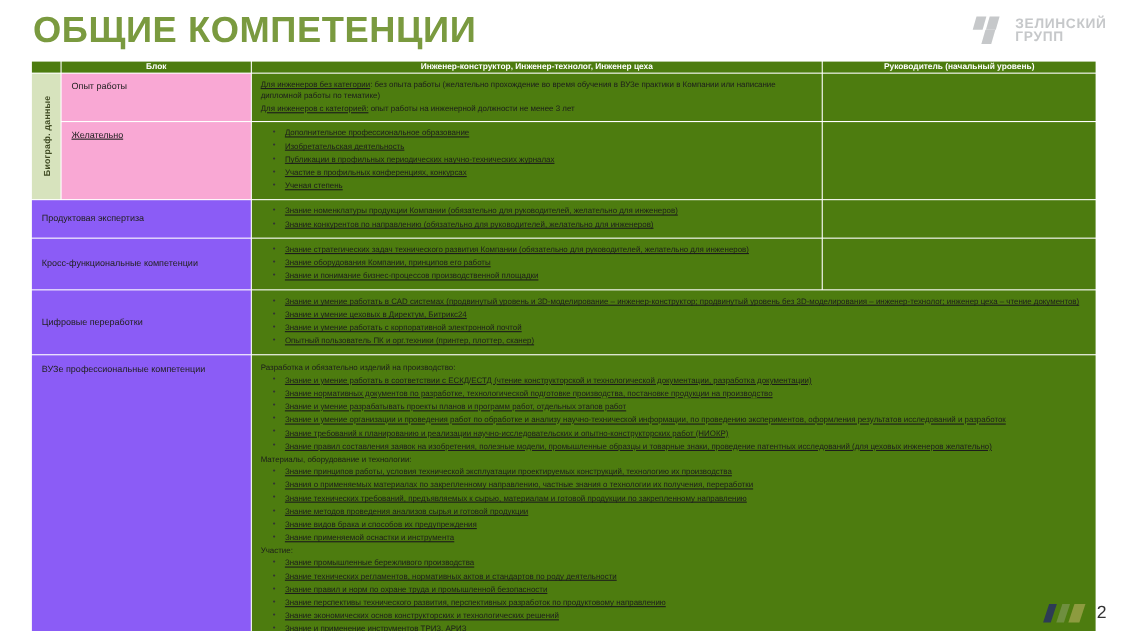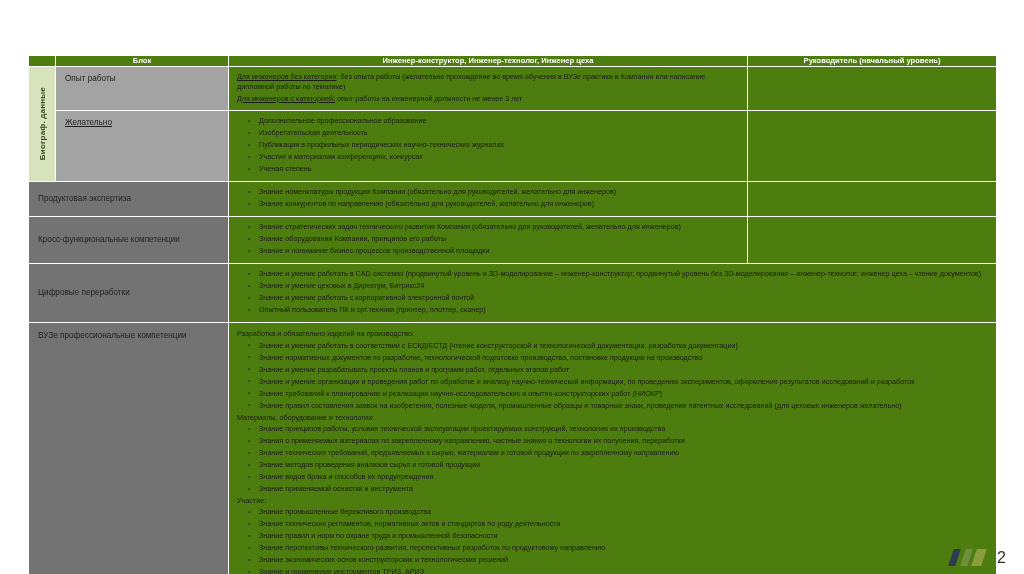--- a/index.html
+++ b/index.html
@@ -77,29 +77,29 @@
   td.side-label .vtext{
     writing-mode:vertical-rl;
     transform:rotate(180deg);
     font-size:8px;font-weight:bold;
     color:#3f4a22;
     white-space:nowrap;
     display:inline-block;
     letter-spacing:.2px;
   }
   td.block-name{
-    background:#737373;
+    background:#8b5cf6;
     padding:7px 8px 7px 9px;
     font-size:8.2px;
     line-height:12px;
     color:#222;
     vertical-align:middle;
   }
   td.block-name.plain{
-    background:#a3a3a3;
+    background:#f9a8d4;
     font-size:8.2px;
     vertical-align:top;
     padding-top:6px;
   }
   td.block-name.plain .u{
     text-decoration:underline;
   }
   td.content{
     padding:5px 6px 5px 8px;
     line-height:10.4px;
@@ -111,20 +111,21 @@
   }
   .para{margin:0 0 1px 0;}
   .para .u{text-decoration:underline;}
   ul.bl{
     margin:0;padding:0 0 0 22px;list-style:none;
   }
   ul.bl li{
     position:relative;
     margin:0 0 1.6px 0;
     line-height:10.4px;
+    text-decoration:underline;
   }
   ul.bl li:before{
     content:"•";
     position:absolute;left:-11px;top:-0.5px;
     font-size:7px;color:#333;
   }
   .sub-head{margin:1px 0 1px 0;}
 
   
   .footer{
@@ -137,20 +138,32 @@
   .foot-marks i.s2{left:12px;bottom:0;width:7px;height:17px;background:#6f8f3f;transform:skewX(-18deg);}
   .foot-marks i.s3{left:23px;bottom:0;width:10px;height:17px;background:#8d9b3f;transform:skewX(-18deg);}
   .page-no{
     font-size:16px;color:#333;line-height:17px;
   }
 </style>
 </head>
 <body>
 
 <div class="slide-header">
+  <div class="slide-title">ОБЩИЕ КОМПЕТЕНЦИИ</div>
+  <div class="logo">
+    <div class="logo-mark">
+      <i class="b1"></i>
+        <i class="b2"></i>
+        <i class="b3"></i>
+    </div>
+    <div class="logo-text">
+      <span>ЗЕЛИНСКИЙ</span>
+      <span>ГРУПП</span>
+    </div>
+  </div>
 </div>
 
 <table class="comp-table">
   <thead>
     <tr>
       <th class="h-spacer"></th>
       <th class="h-blok">Блок</th>
       <th class="h-eng">Инженер-конструктор, Инженер-технолог, Инженер цеха</th>
       <th class="h-lead">Руководитель (начальный уровень)</th>
     </tr>
@@ -173,21 +186,21 @@
 
     <tr>
       <td class="block-name plain">
         <span class="u">Желательно</span>
       </td>
       <td class="content">
         <ul class="bl">
           <li>Дополнительное профессиональное образование</li>
           <li>Изобретательская деятельность</li>
           <li>Публикации в профильных периодических научно-технических журналах</li>
-          <li>Участие в материалам конференциях, конкурсах</li>
+          <li>Участие в профильных конференциях, конкурсах</li>
           <li>Ученая степень</li>
         </ul>
       </td>
       <td class="lead"></td>
     </tr>
 
     <tr>
       <td class="block-name" colspan="2">
         <span>Продуктовая экспертиза</span>
       </td>

